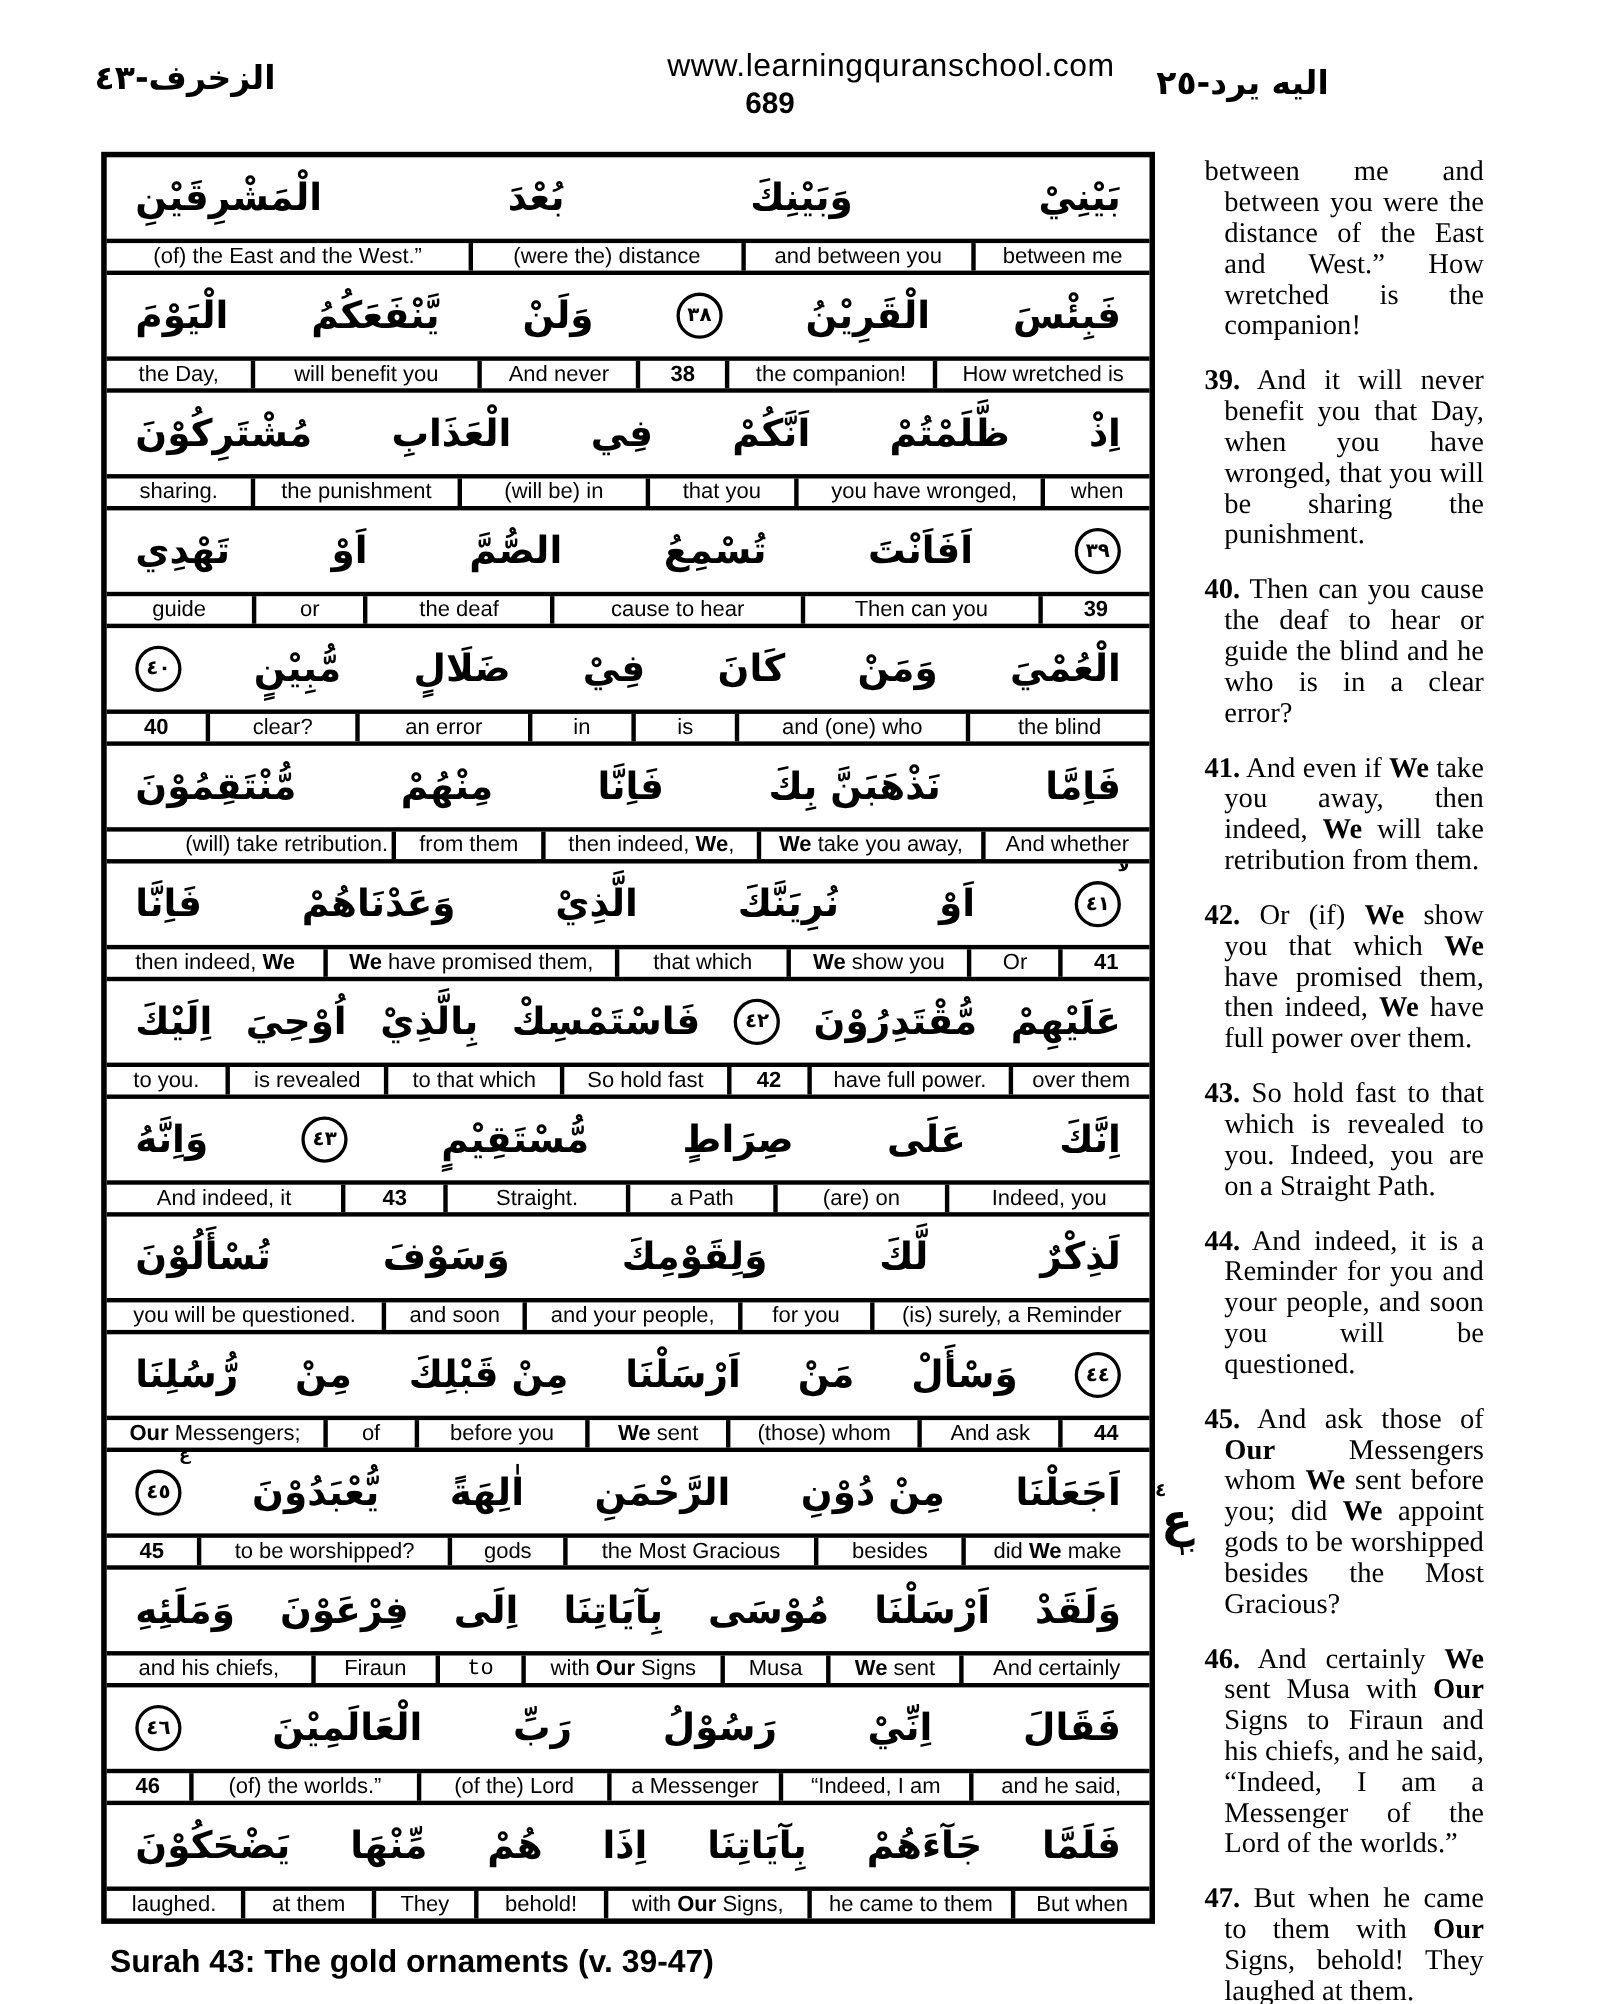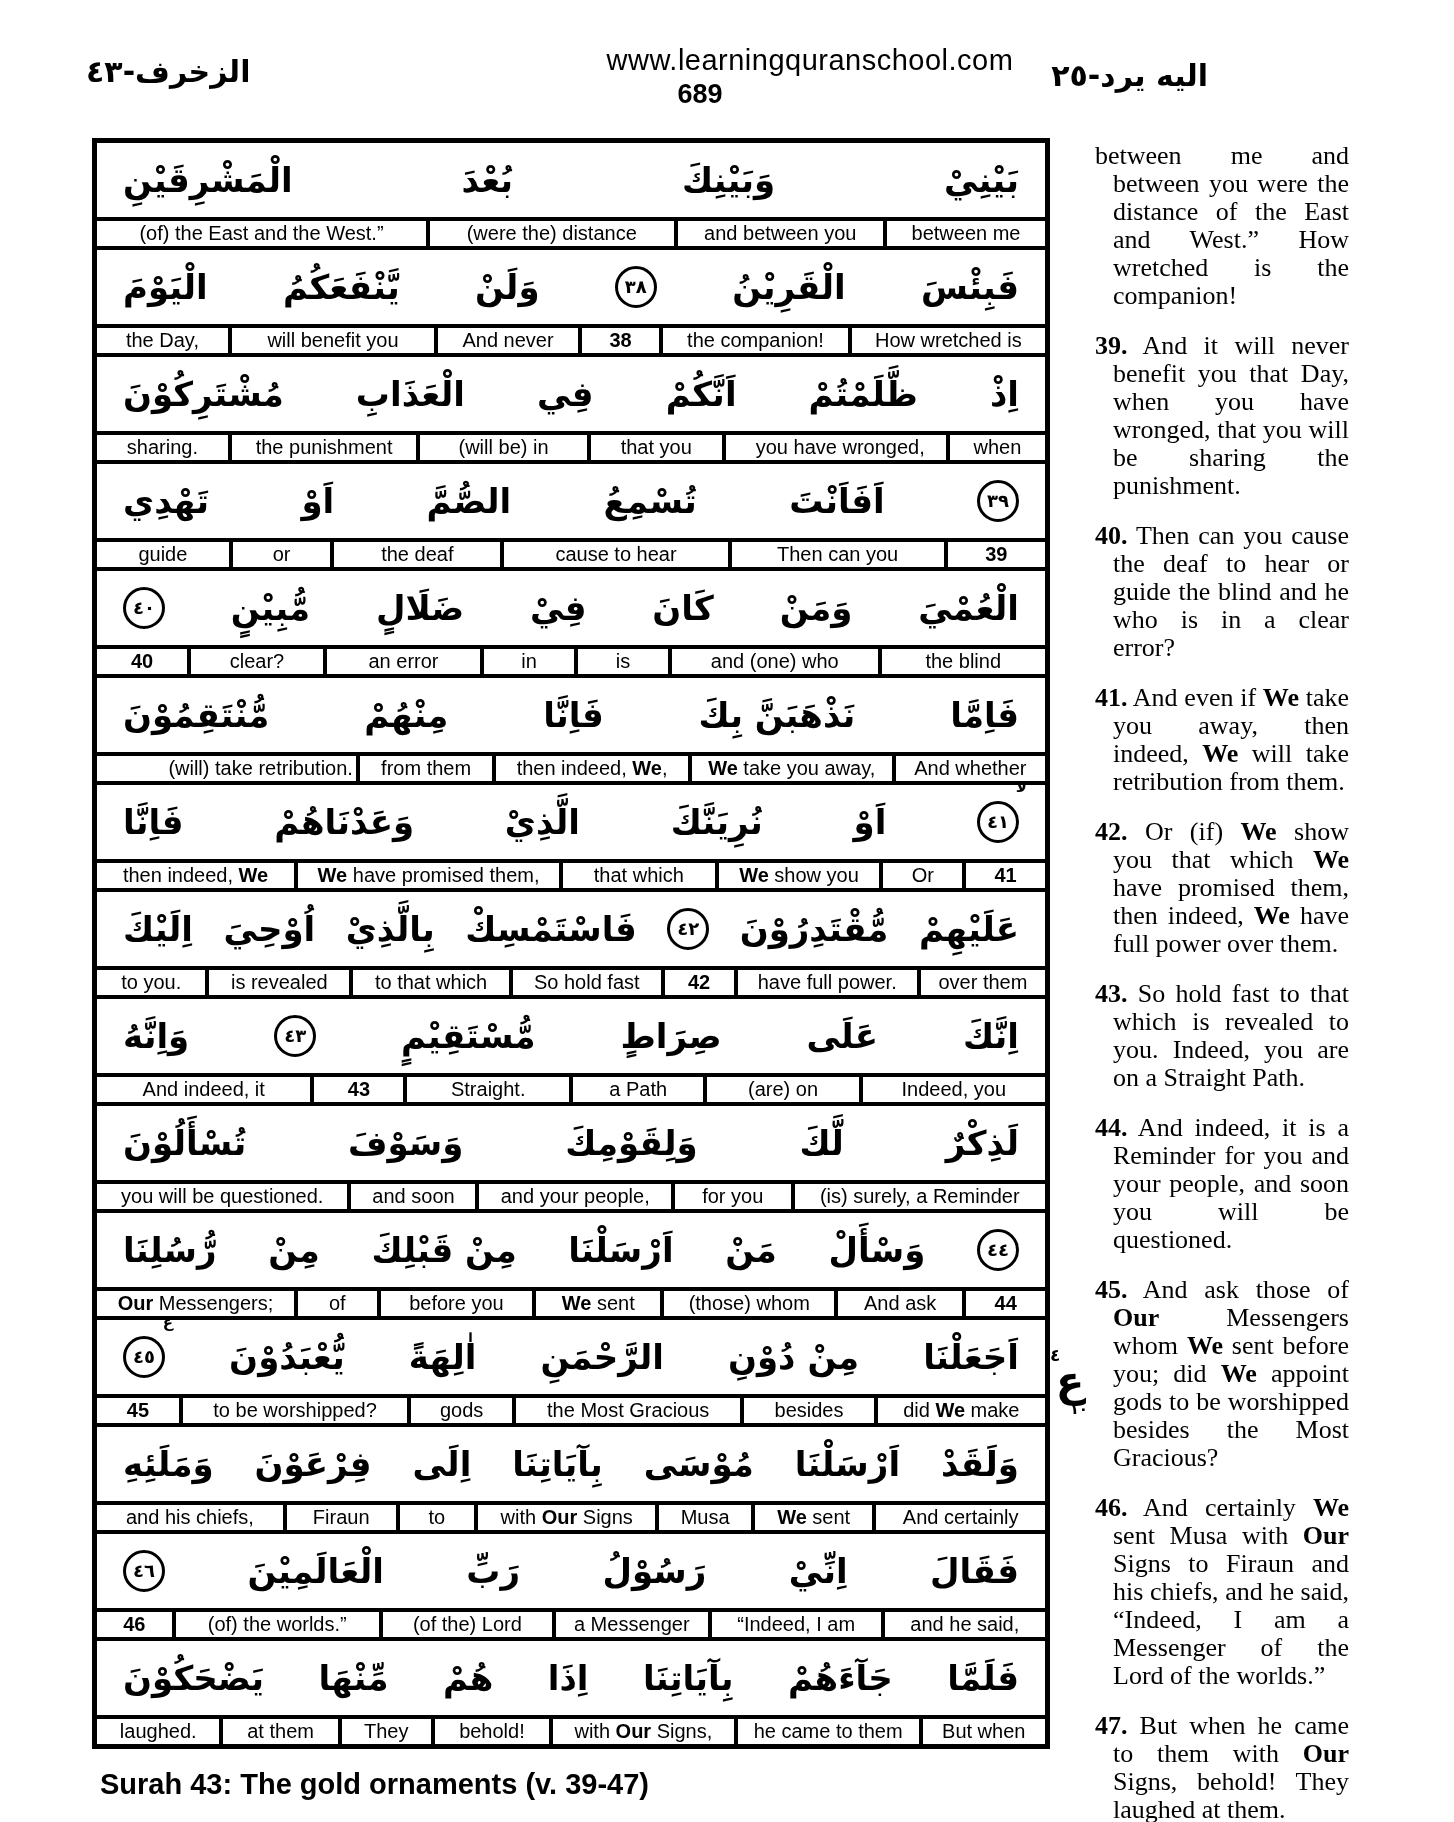--- a/index.html
+++ b/index.html
@@ -279,21 +279,21 @@
         <span class="ar-word">اَرْسَلْنَا</span>
         <span class="ar-word">مُوْسَى</span>
         <span class="ar-word">بِآيَاتِنَا</span>
         <span class="ar-word">اِلَى</span>
         <span class="ar-word">فِرْعَوْنَ</span>
         <span class="ar-word">وَمَلَئِهِ</span>
       </div>
       <div class="en-row">
         <div class="en-cell" style="flex-grow: 21; flex-basis: 0px;">and his chiefs,</div>
         <div class="en-cell" style="flex-grow: 12; flex-basis: 0px;">Firaun</div>
-        <div class="en-cell" style="flex-grow: 8; flex-basis: 0px;">to</div>
+        <div class="en-cell" style="flex-grow: 8; flex-basis: 0px; font-family: Liberation Mono, monospace;">to</div>
         <div class="en-cell" style="flex-grow: 20; flex-basis: 0px;">with <b>Our</b> Signs</div>
         <div class="en-cell" style="flex-grow: 10; flex-basis: 0px;">Musa</div>
         <div class="en-cell" style="flex-grow: 13; flex-basis: 0px;"><b>We</b> sent</div>
         <div class="en-cell" style="flex-grow: 19; flex-basis: 0px;">And certainly</div>
       </div>
       <div class="ar-row">
         <span class="ar-word">فَقَالَ</span>
         <span class="ar-word">اِنِّيْ</span>
         <span class="ar-word">رَسُوْلُ</span>
         <span class="ar-word">رَبِّ</span>

